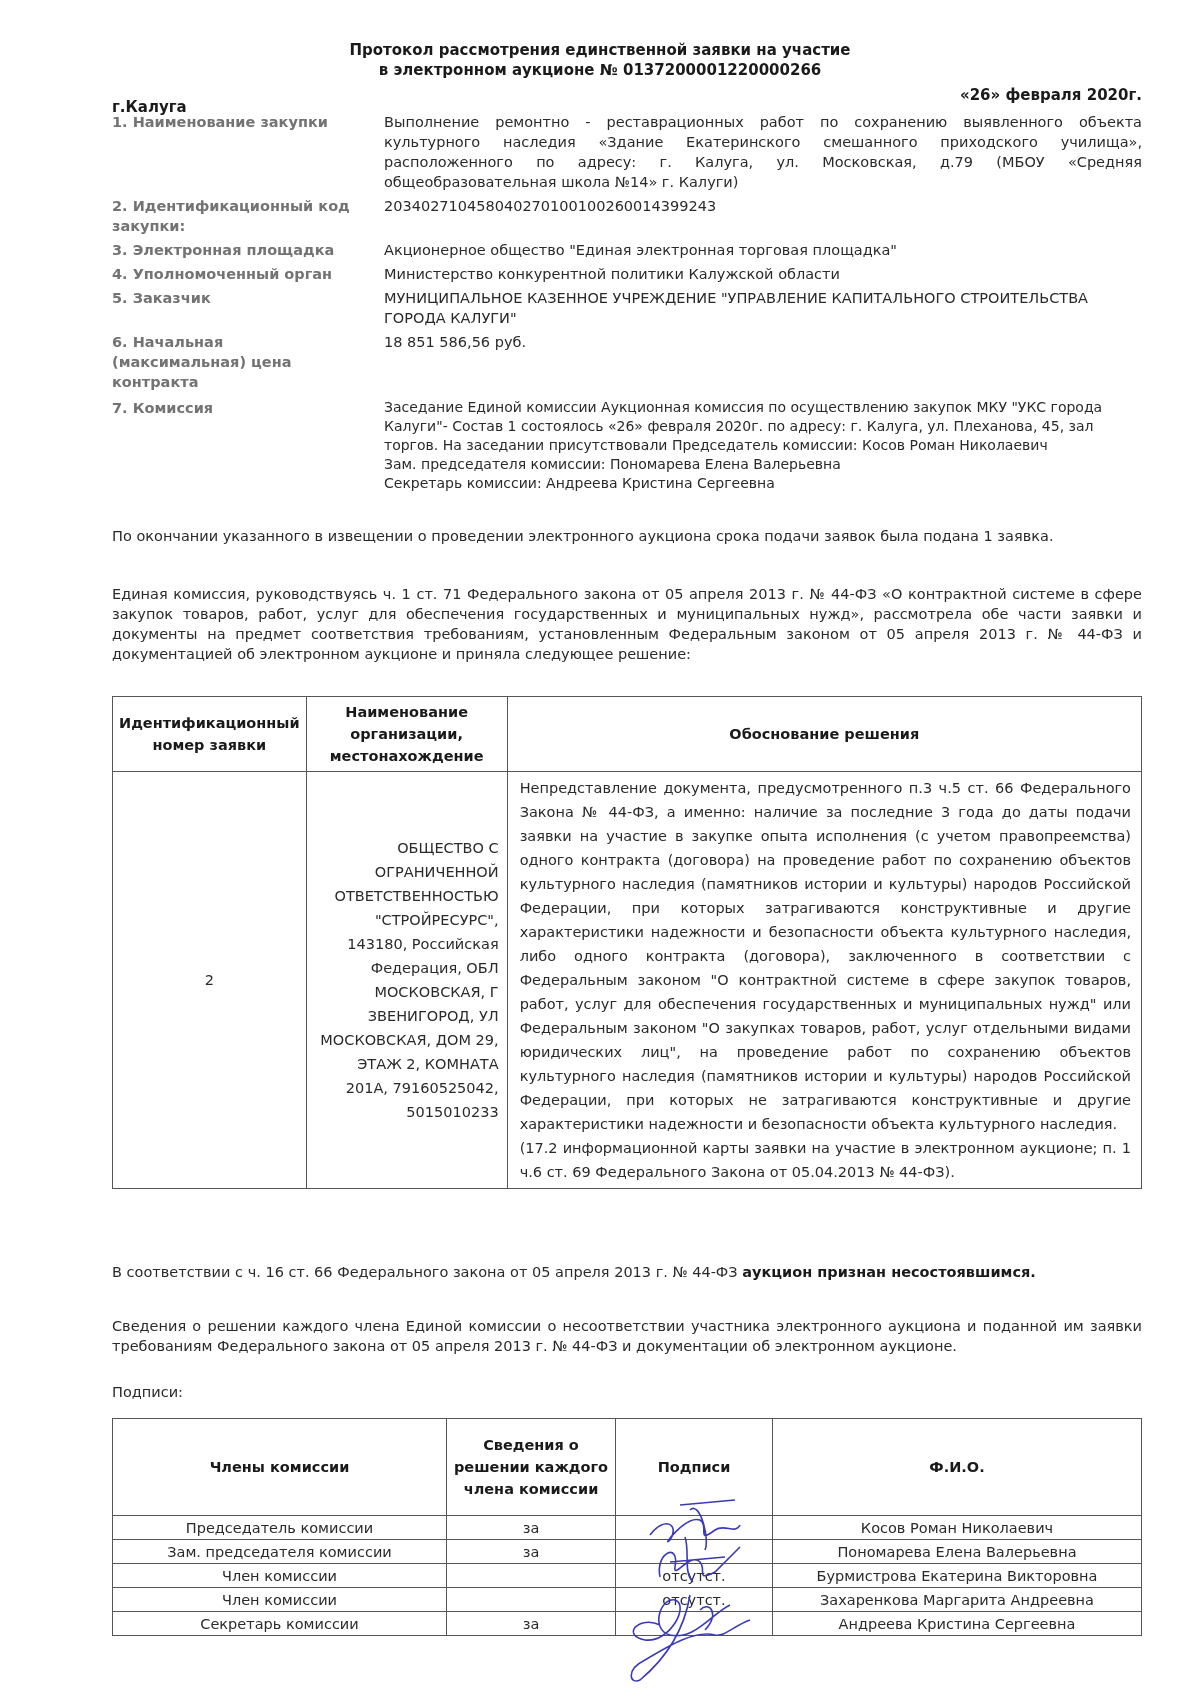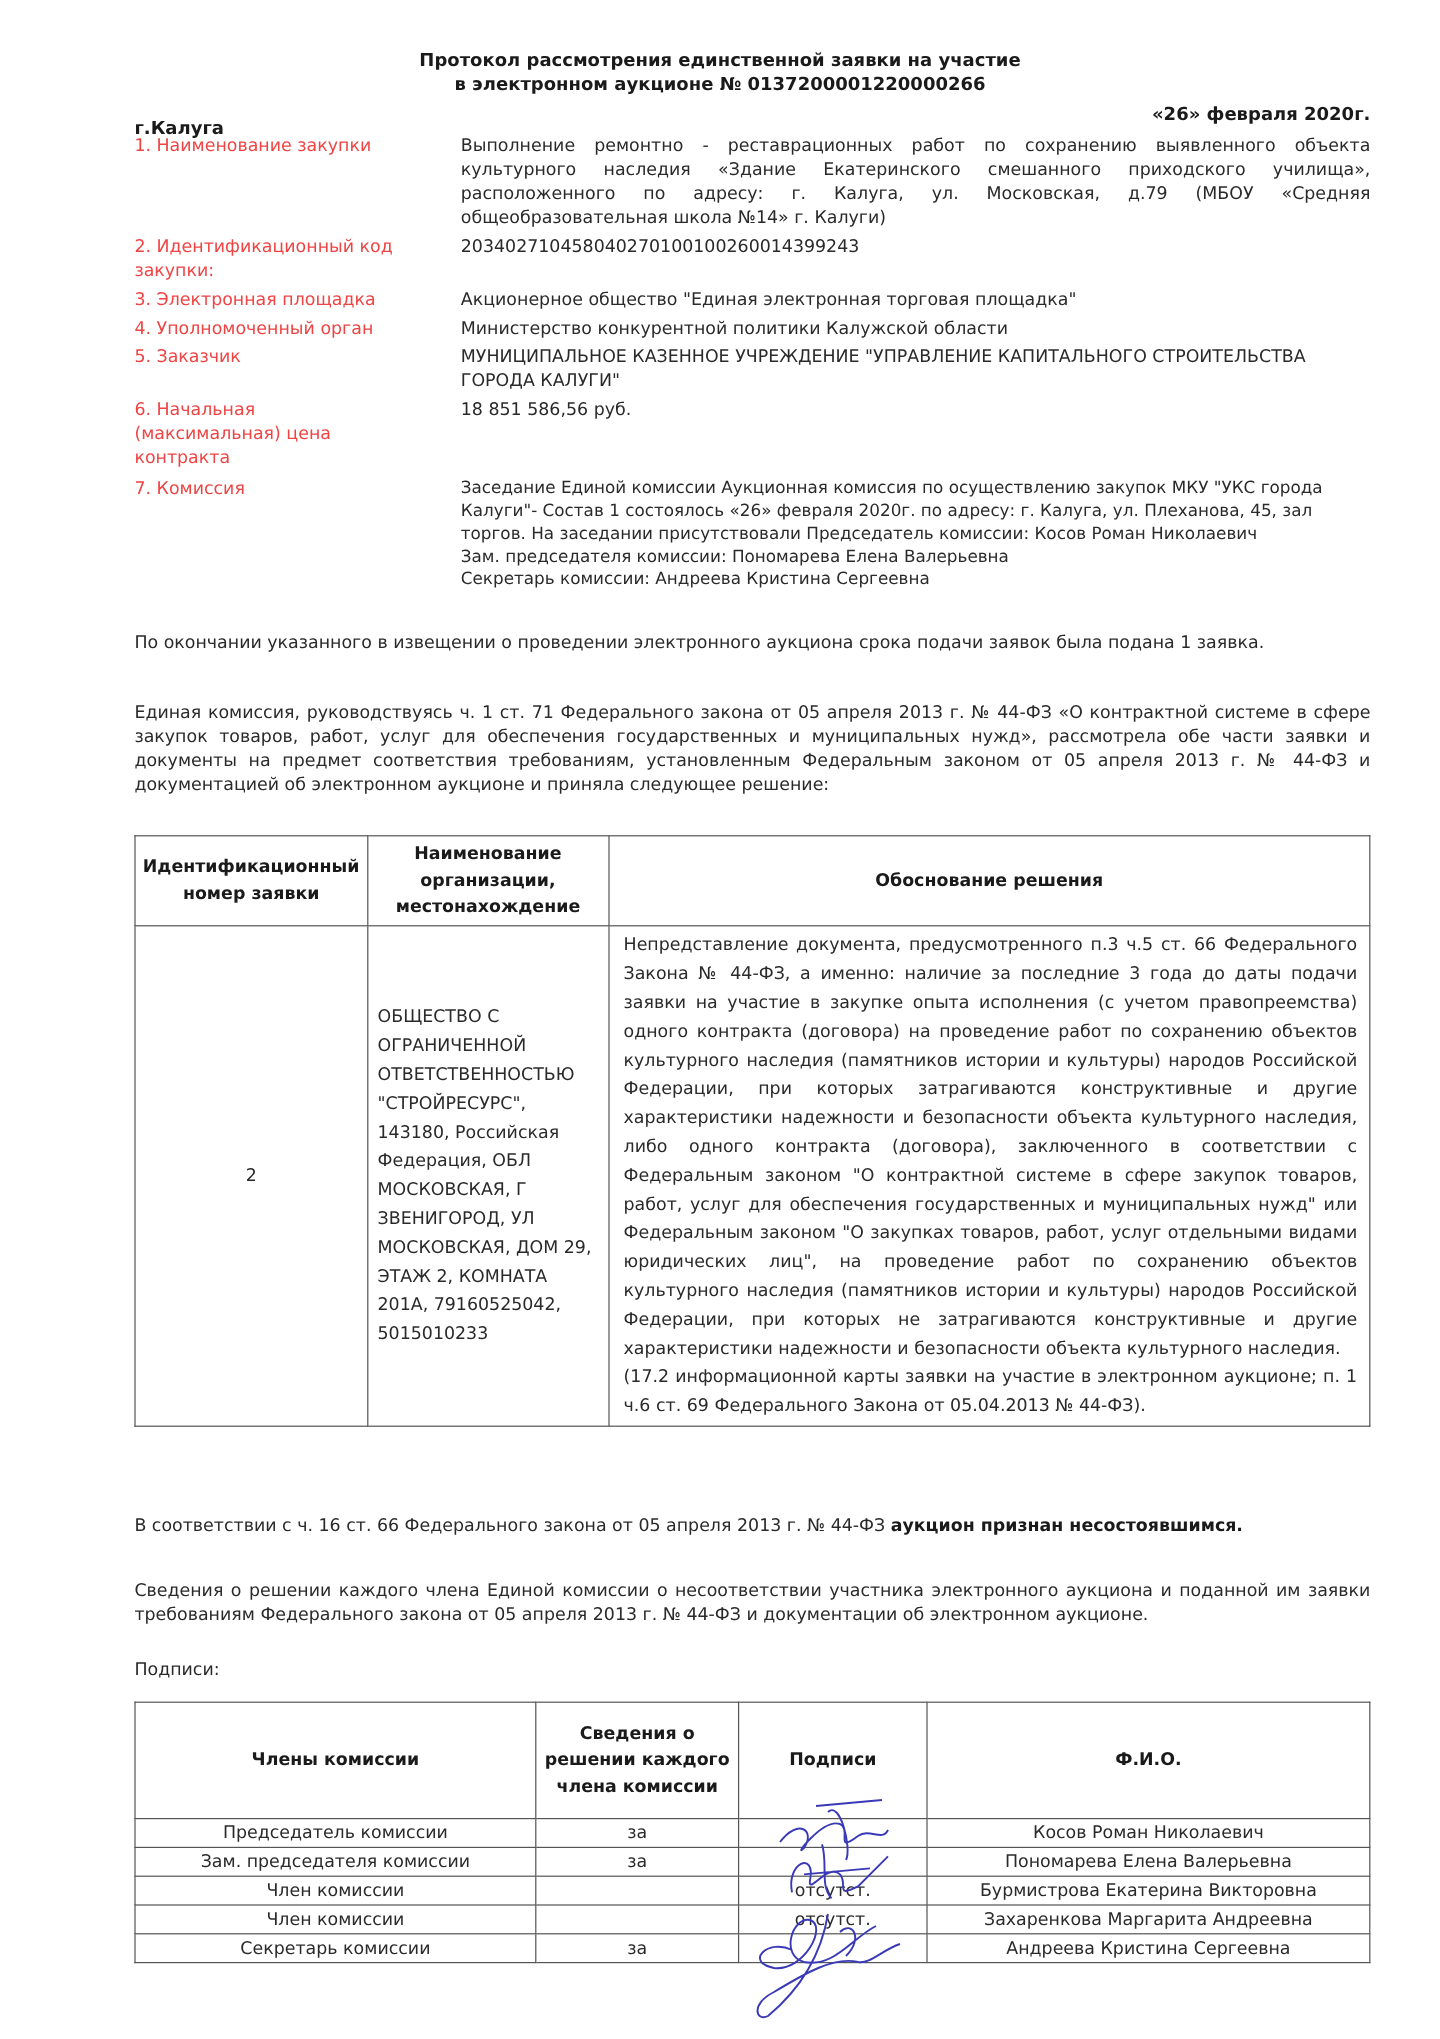--- a/index.html
+++ b/index.html
@@ -10,32 +10,32 @@
   .page { position: absolute; left: 0; top: 0; width: 1200px; height: 1306px; }
   .title {
     position: absolute; left: 0; width: 1200px; top: 40px; text-align: center;
     font-weight: bold; font-size: 15px; line-height: 20px; color: #1a1a1a;
   }
   .city { position: absolute; left: 112px; top: 98px; font-weight: bold; font-size: 15px; color: #1a1a1a; }
   .date { position: absolute; right: 58px; top: 86px; font-weight: bold; font-size: 15px; color: #1a1a1a; }
 
   .fields { position: absolute; left: 112px; top: 112px; width: 1030px; }
   .field { display: flex; font-size: 14.5px; line-height: 20px; margin-bottom: 4px; }
-  .field .lbl { width: 272px; flex: none; font-weight: normal; color: #ef4444; }
+  .field .lbl { width: 272px; flex: none; font-weight: bold; color: #737373; }
   .field .val { flex: 1; text-align: justify; }
   .field .val div { text-align: justify; }
 
   .para { position: absolute; left: 112px; width: 1030px; font-size: 14.5px; line-height: 20px; text-align: justify; }
 
   table { border-collapse: collapse; position: absolute; font-size: 14.5px; }
   .t1 { left: 112px; top: 696px; width: 1030px; }
   .t1 td, .t1 th { border: 1.5px solid #555; vertical-align: middle; }
   .t1 th { font-weight: bold; text-align: center; line-height: 22px; padding: 4px 6px; color: #1a1a1a; }
   .t1 td.num { text-align: center; }
-  .t1 td.org { text-align: left; line-height: 24px; padding: 6px 8px; }
+  .t1 td.org { text-align: right; line-height: 24px; padding: 6px 8px; }
   .t1 td.reason { text-align: justify; line-height: 24px; padding: 4px 10px 4px 12px; }
 
   .t2 { left: 112px; top: 1418px; width: 1030px; }
   .t2 td, .t2 th { border: 1.5px solid #555; text-align: center; vertical-align: middle; }
   .t2 th { font-weight: bold; line-height: 22px; padding: 2px 4px; color: #1a1a1a; }
   .t2 td { height: 23px; line-height: 22px; padding: 0 4px; }
   .bold { font-weight: bold; color: #1a1a1a; }
   .sig { position: absolute; pointer-events: none; }
 </style>
 </head>

